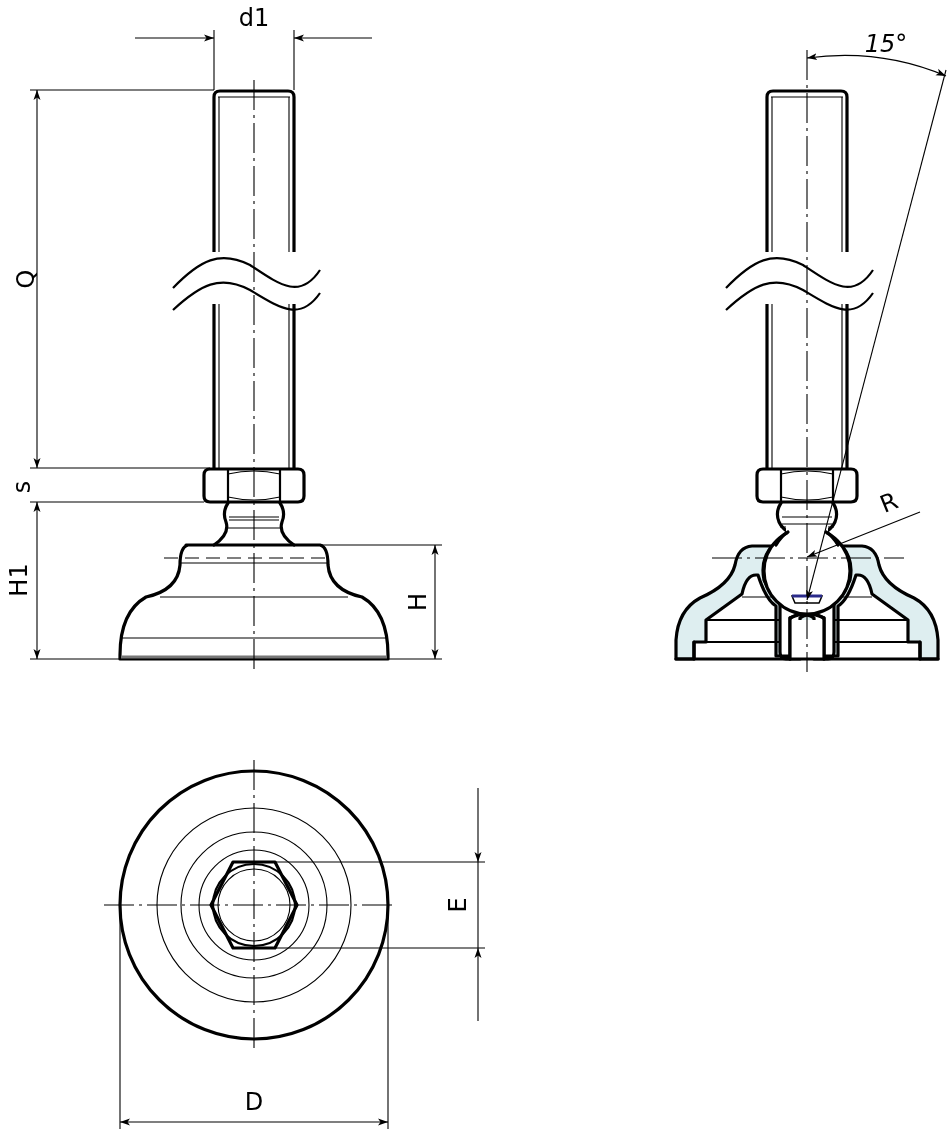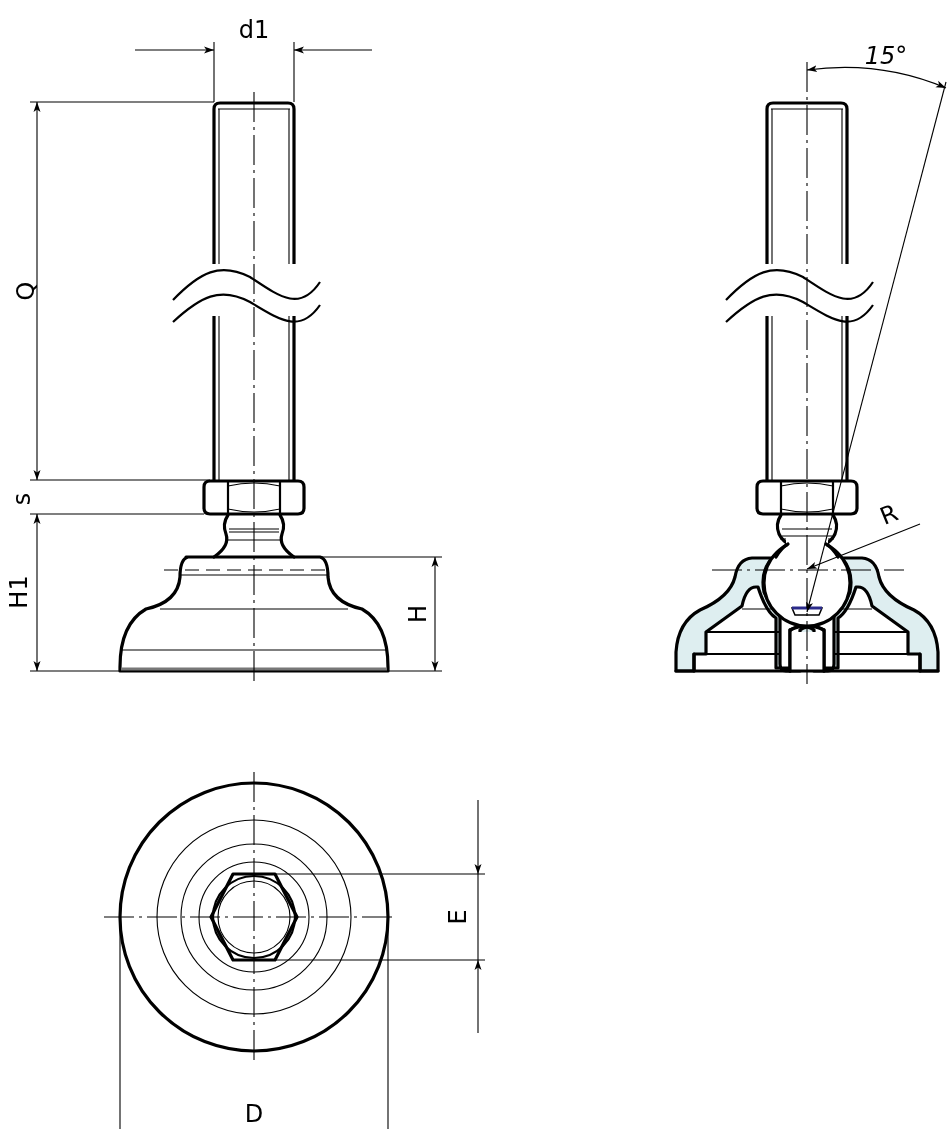--- a/index.html
+++ b/index.html
@@ -1,17 +1,17 @@
 <!DOCTYPE html>
 <html><head>
 <meta charset="utf-8">
 <style>
   html, body { margin: 0; padding: 0; background: #ffffff; }
   body { width: 950px; height: 1129px; overflow: hidden; }
-  #canvas { position: absolute; left: 0; top: 12px; width: 950px; height: 1004px; }
+  #canvas { position: absolute; left: 0; top: 0; width: 950px; height: 1004px; }
   svg text { font-family: "DejaVu Sans", "Liberation Sans", sans-serif; fill: #000; }
   .thick { stroke: #000; stroke-width: 3.2; fill: none; stroke-linejoin: round; stroke-linecap: round; }
   .mid { stroke: #000; stroke-width: 2.2; fill: none; }
   .thin { stroke: #000; stroke-width: 1.1; fill: none; }
   .center { stroke: #000; stroke-width: 1.1; fill: none; stroke-dasharray: 30 5 3 5; }
   .dash { stroke: #000; stroke-width: 1.1; fill: none; stroke-dasharray: 14 7; }
 </style>
 </head>
 <body>
 

